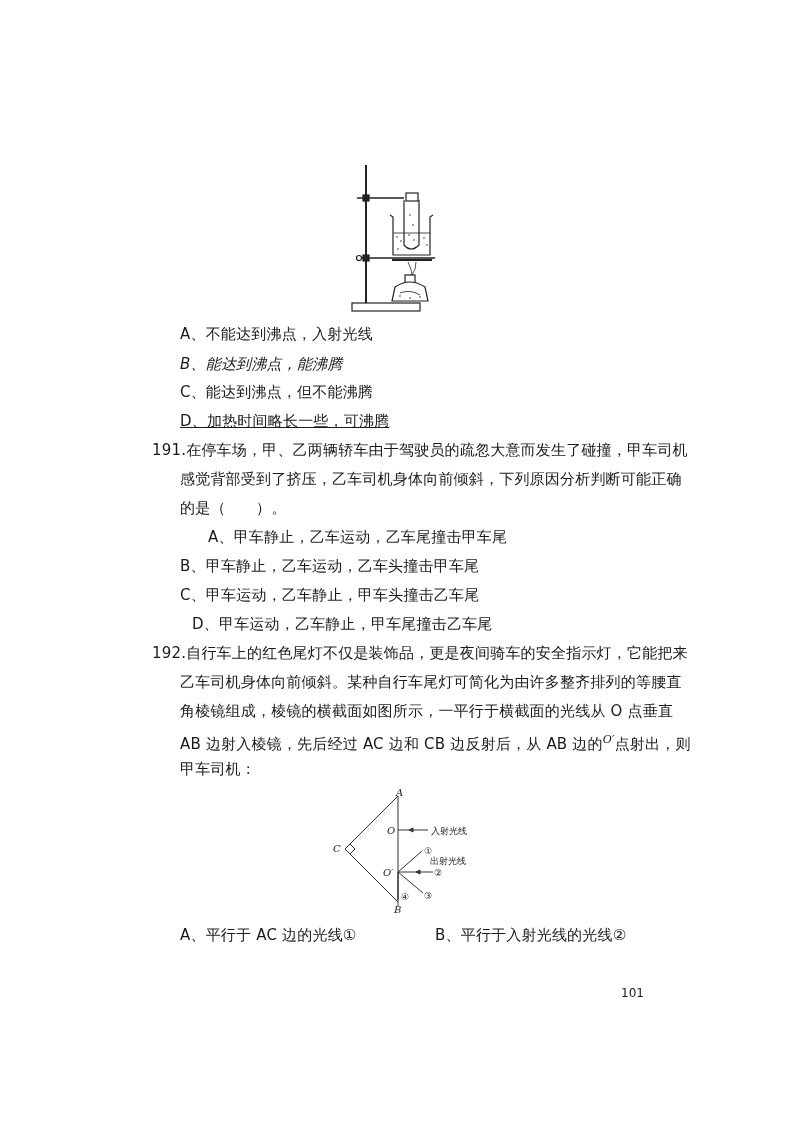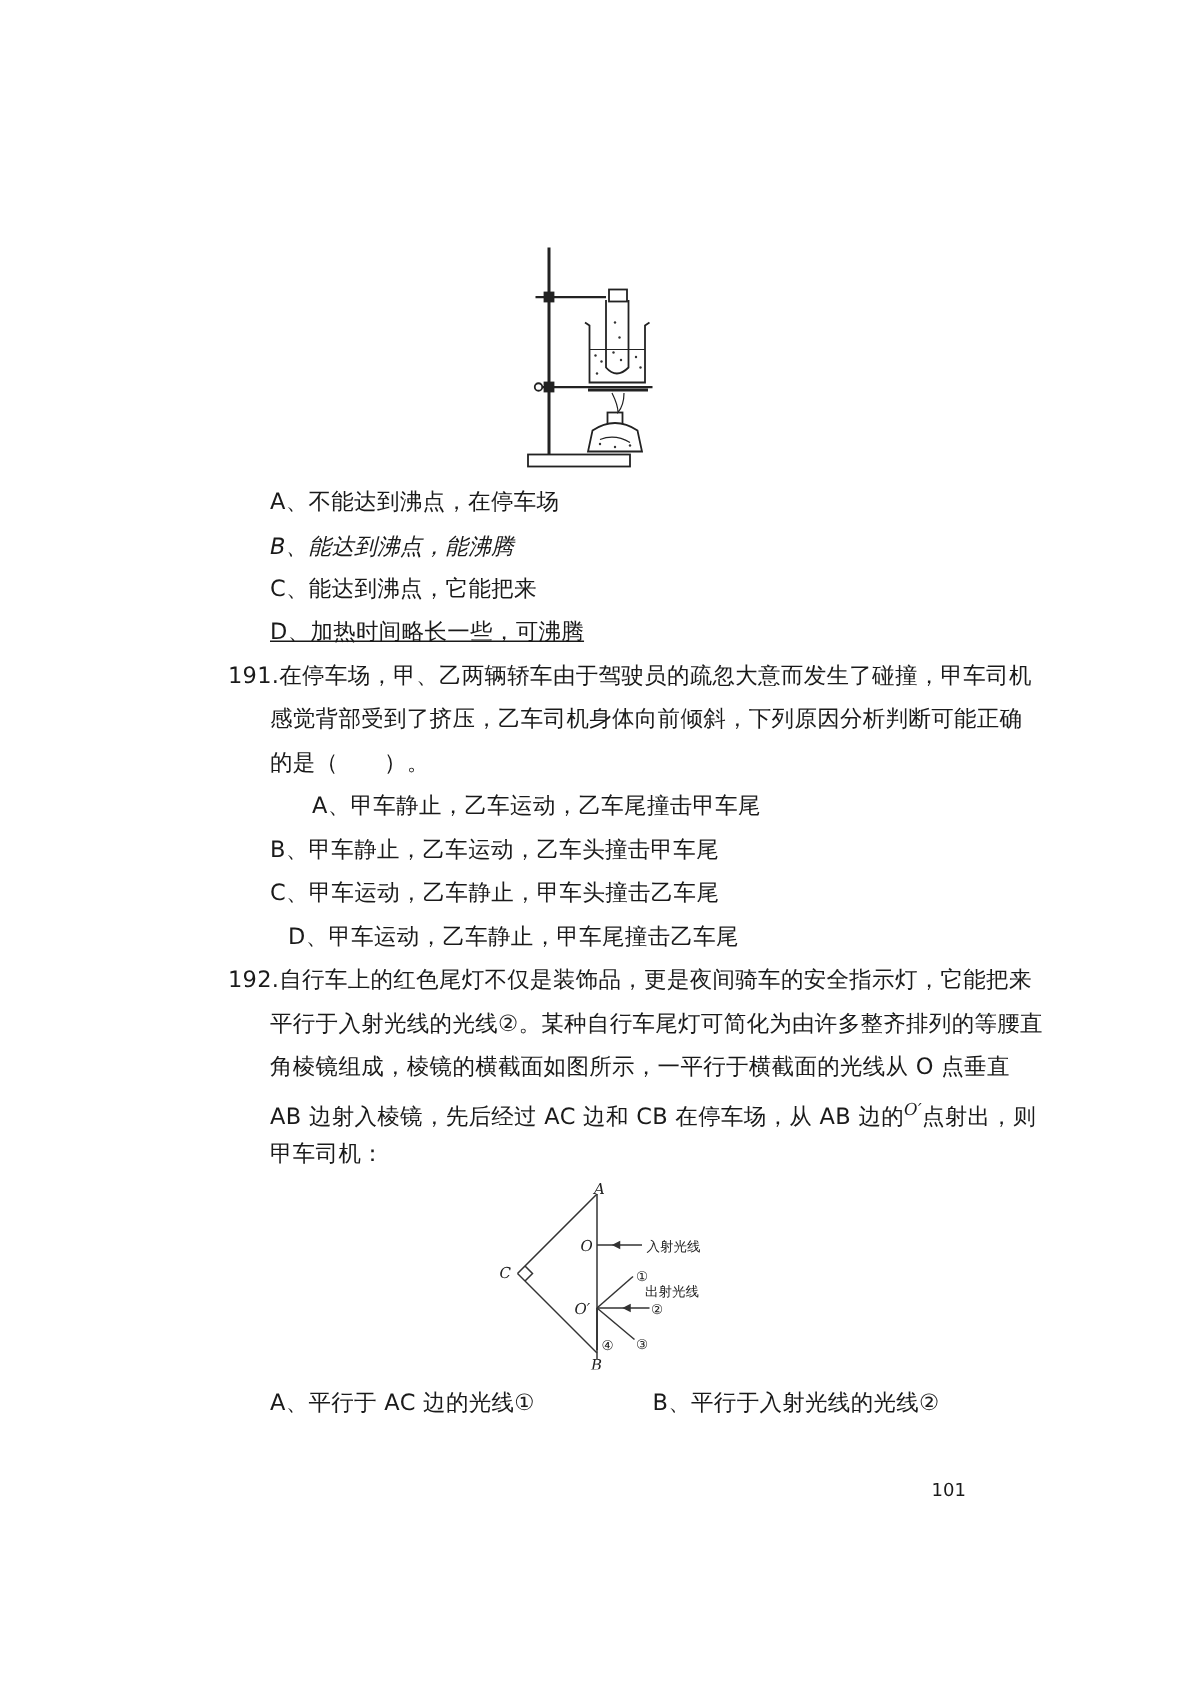--- a/index.html
+++ b/index.html
@@ -51,38 +51,38 @@
       <circle cx="70" cy="60" r="0.8"></circle>
     <circle cx="73" cy="70" r="0.8"></circle>
       <circle cx="69" cy="80" r="0.8"></circle>
       <circle cx="74" cy="85" r="0.8"></circle>
     <circle cx="60" cy="141" r="0.8"></circle>
       <circle cx="80" cy="142" r="0.8"></circle>
       <circle cx="70" cy="143" r="0.8"></circle>
   </g>
 </svg>
 
-<div class="line" style="left:180px; top:324px;">A、不能达到沸点，在停车场</div>
+<div class="line" style="left:180px; top:324px;">A、不能达到沸点，入射光线</div>
 <div class="line" style="left:180px; top:354px;font-style:italic;">B、能达到沸点，能沸腾</div>
-<div class="line" style="left:180px; top:382px;">C、能达到沸点，它能把来</div>
+<div class="line" style="left:180px; top:382px;">C、能达到沸点，但不能沸腾</div>
 <div class="line" style="left:180px; top:411px;text-decoration:underline;">D、加热时间略长一些，可沸腾</div>
 
 <div class="line" style="left:152px; top:440px;">191.在停车场，甲、乙两辆轿车由于驾驶员的疏忽大意而发生了碰撞，甲车司机</div>
 <div class="line" style="left:180px; top:469px;">感觉背部受到了挤压，乙车司机身体向前倾斜，下列原因分析判断可能正确</div>
 <div class="line" style="left:180px; top:498px;">的是（　　）。</div>
 <div class="line" style="left:180px; top:527px;margin-left:28px;">A、甲车静止，乙车运动，乙车尾撞击甲车尾</div>
 <div class="line" style="left:180px; top:556px;">B、甲车静止，乙车运动，乙车头撞击甲车尾</div>
 <div class="line" style="left:180px; top:585px;">C、甲车运动，乙车静止，甲车头撞击乙车尾</div>
 <div class="line" style="left:180px; top:614px;margin-left:12px;">D、甲车运动，乙车静止，甲车尾撞击乙车尾</div>
 
 <div class="line" style="left:152px; top:643px;">192.自行车上的红色尾灯不仅是装饰品，更是夜间骑车的安全指示灯，它能把来</div>
-<div class="line" style="left:180px; top:672px;">平行于入射光线的光线②。某种自行车尾灯可简化为由许多整齐排列的等腰直</div>
+<div class="line" style="left:180px; top:672px;">乙车司机身体向前倾斜。某种自行车尾灯可简化为由许多整齐排列的等腰直</div>
 <div class="line" style="left:180px; top:701px;">角棱镜组成，棱镜的横截面如图所示，一平行于横截面的光线从 O 点垂直</div>
 <div class="line" style="left:180px; top:730px;">
-  <span>AB 边射入棱镜，先后经过 AC 边和 CB 在停车场，从 AB 边的</span><sup class="prime">O′</sup><span>点射出，则</span>
+  <span>AB 边射入棱镜，先后经过 AC 边和 CB 边反射后，从 AB 边的</span><sup class="prime">O′</sup><span>点射出，则</span>
 </div>
 <div class="line" style="left:180px; top:759px;">甲车司机：</div>
 
 <svg class="figure" style="left:325px; top:788px;" width="200" height="125" viewBox="0 0 200 125">
   <g stroke="#333" fill="none" stroke-width="1">
 
     <line x1="73" y1="8" x2="73" y2="118"></line>
     <line x1="73" y1="8" x2="20" y2="61"></line>
     <line x1="20" y1="61" x2="73" y2="114"></line>
 

